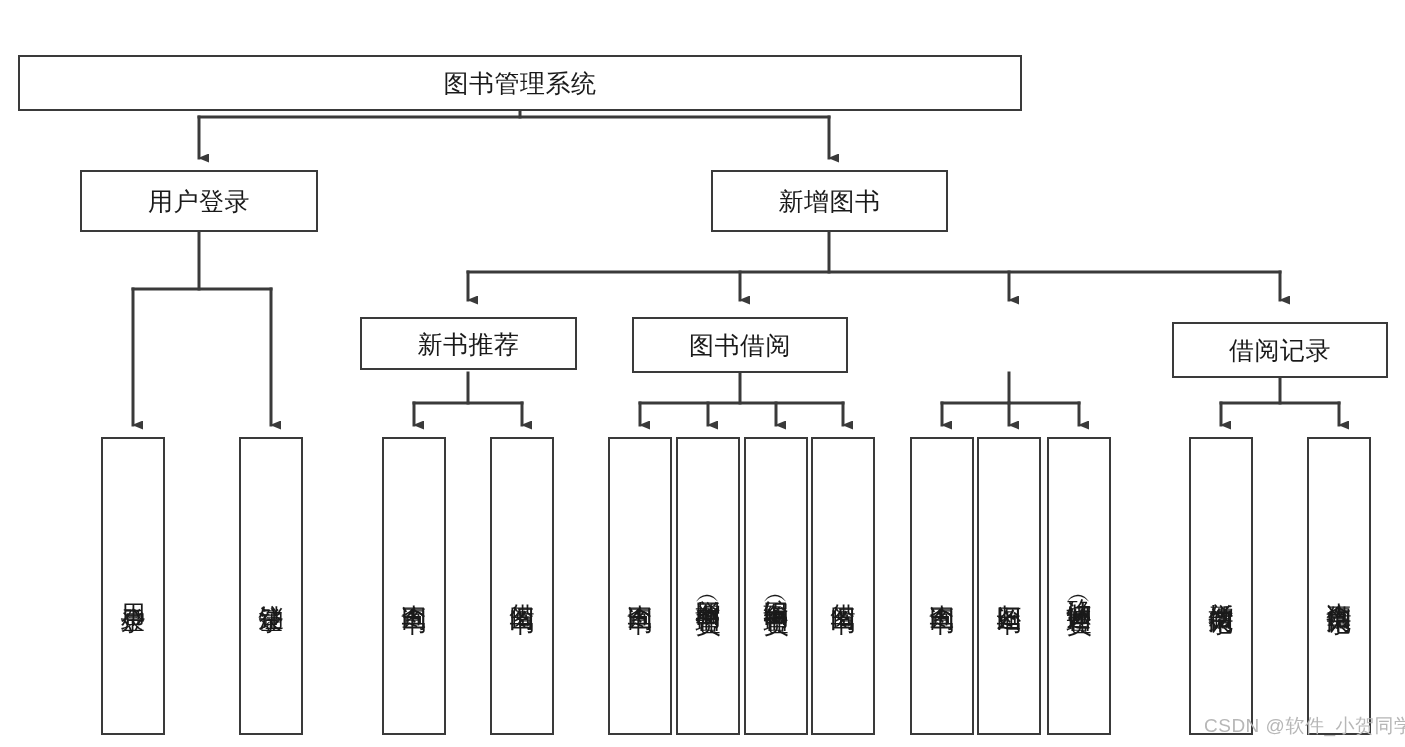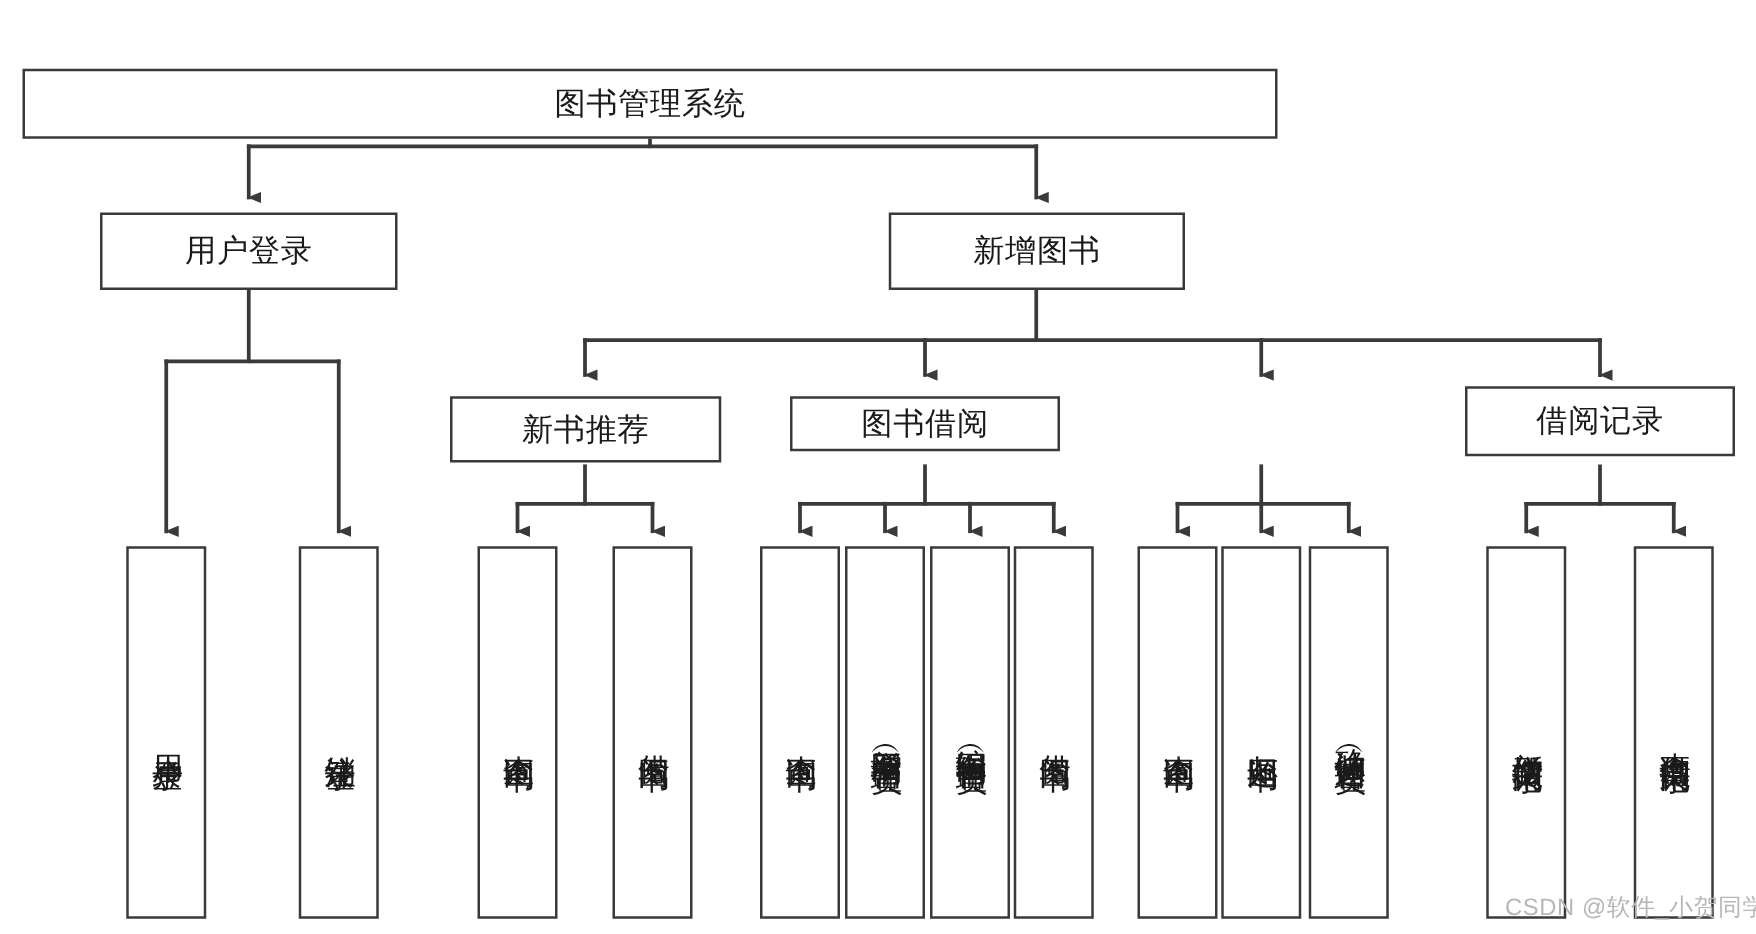--- a/index.html
+++ b/index.html
@@ -128,24 +128,24 @@
   <div class="node horizontal" style="left:80px; top:170px; width:238px; height:62px;">
     <span class="label">用户登录</span>
   </div>
   <div class="node horizontal" style="left:711px; top:170px; width:237px; height:62px;">
     <span class="label">新增图书</span>
   </div>
 
   <div class="node horizontal" style="left:360px; top:317px; width:217px; height:53px;">
     <span class="label">新书推荐</span>
   </div>
-  <div class="node horizontal" style="left:632px; top:317px; width:216px; height:44px;">
+  <div class="node horizontal" style="left:632px; top:317px; width:216px; height:56px;">
     <span class="label">图书借阅</span>
   </div>
-  <div class="node horizontal" style="left:1172px; top:309px; width:216px; height:56px;">
+  <div class="node horizontal" style="left:1172px; top:322px; width:216px; height:56px;">
     <span class="label">借阅记录</span>
   </div>
 
   <div class="node vertical" style="left:101px; top:437px; width:64px; height:298px;">
     <span class="label">用户登录</span>
   </div>
   <div class="node vertical" style="left:239px; top:437px; width:64px; height:298px;">
     <span class="label">注销登录</span>
   </div>
 

